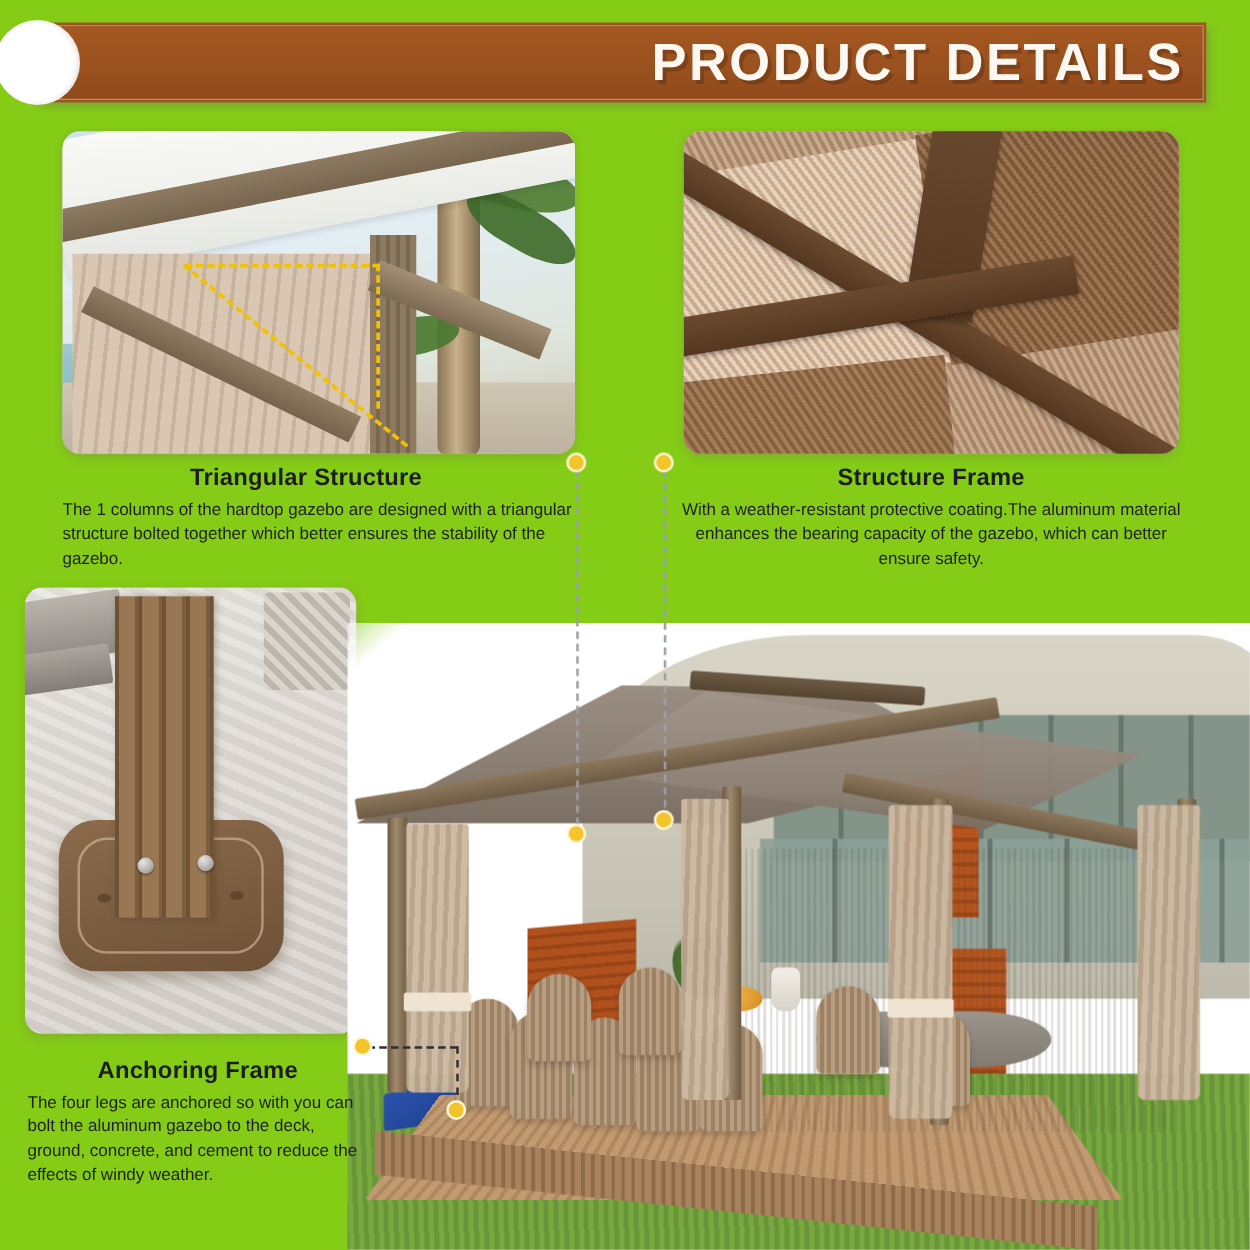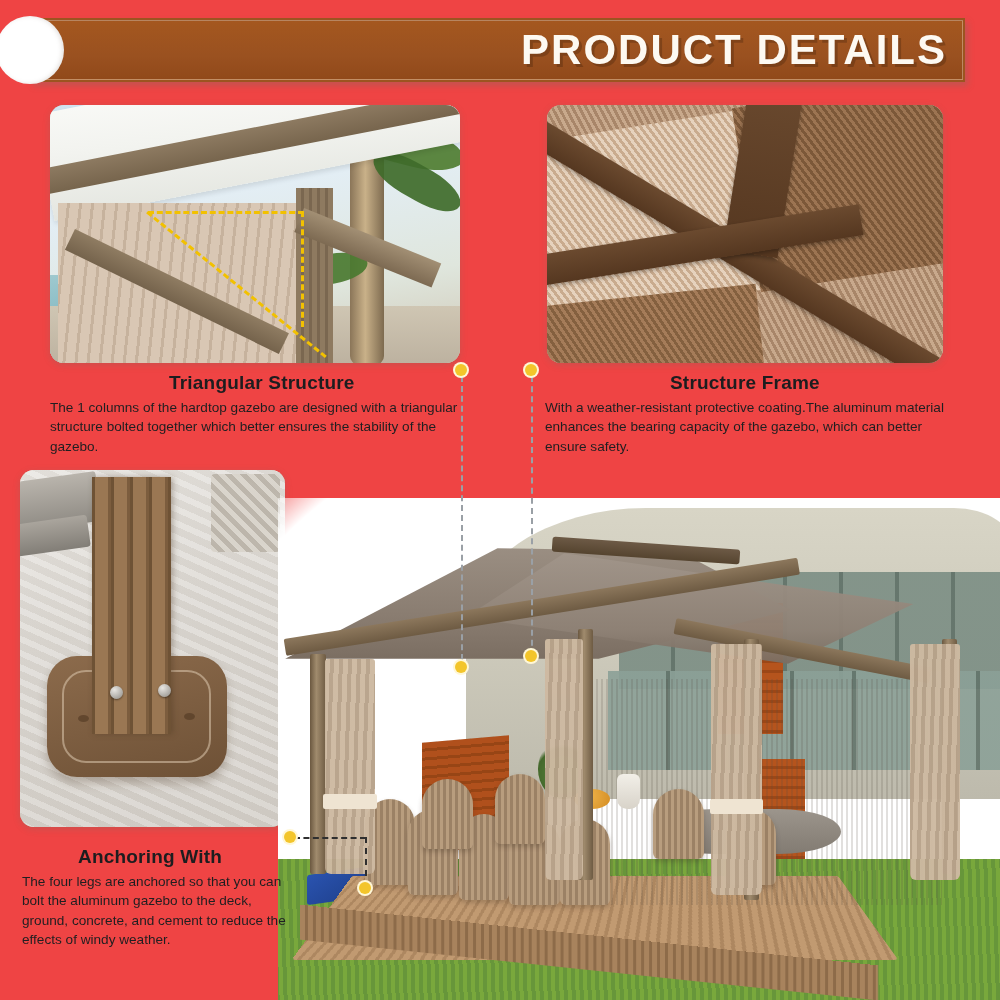--- a/index.html
+++ b/index.html
@@ -3,21 +3,21 @@
 <meta charset="utf-8">
 <style>
   * { margin:0; padding:0; box-sizing:border-box; }
   html,body { width:1000px; height:1000px; }
   body {
     font-family:"Liberation Sans", sans-serif;
     background:#ffffff;
     position:relative;
     overflow:hidden;
   }
-  .stage { position:absolute; inset:0; width:1000px; height:1000px; background:#ef4444; }
+  .stage { position:absolute; inset:0; width:1000px; height:1000px; background:#84cc16; }
 
   
   .banner-wrap { position:absolute; left:30px; top:18px; width:940px; height:68px; }
   .banner {
     position:absolute; left:0; top:0; width:935px; height:64px;
     background:#9c5420;
     box-shadow:3px 4px 6px rgba(120,110,100,.35);
   }
   .banner-inner {
     position:absolute; left:2px; top:2px; width:931px; height:60px;
@@ -320,24 +320,24 @@
   }
 
   
   .cap-title {
       position:absolute; font-size:19px; font-weight:bold; color:#1d1d1f;
       letter-spacing:.2px; white-space:nowrap;
   }
   .cap-body {
       position:absolute; font-size:13.6px; line-height:1.42; color:#1f1f21;
   }
-  #cap-tri-title    { left:169px; top:372px; }
+  #cap-tri-title    { left:152px; top:372px; }
   #cap-tri-body     { left:50px;  top:398px; width:412px; }
   #cap-alu-title    { left:670px; top:372px; }
-  #cap-alu-body     { left:545px; top:398px; width:400px; }
+  #cap-alu-body     { left:545px; top:398px; width:400px;text-align:center; }
   #cap-anc-title    { left:78px;  top:846px; }
   #cap-anc-body     { left:22px;  top:872px; width:270px; }
 </style>
 </head>
 <body>
 
 <div class="stage">
 
   <div class="banner-wrap">
     <div class="banner">
@@ -462,16 +462,16 @@
   <div class="vline-dark" style="left:365px; top:837px; height:50px;"></div>
   <div class="dot" style="left:284px; top:831px;"></div>
   <div class="dot" style="left:359px; top:882px;"></div>
 
   <div class="cap-title" id="cap-tri-title">Triangular Structure</div>
   <div class="cap-body" id="cap-tri-body">The 1 columns of the hardtop gazebo are designed with a triangular structure bolted together which better ensures the stability of the gazebo.</div>
 
   <div class="cap-title" id="cap-alu-title">Structure Frame</div>
   <div class="cap-body" id="cap-alu-body">With a weather-resistant protective coating.The aluminum material enhances the bearing capacity of the gazebo, which can better ensure safety.</div>
 
-  <div class="cap-title" id="cap-anc-title">Anchoring With</div>
-  <div class="cap-body" id="cap-anc-body">The four legs are anchored so that you can bolt the aluminum gazebo to the deck, ground, concrete, and cement to reduce the effects of windy weather.</div>
+  <div class="cap-title" id="cap-anc-title">Anchoring Frame</div>
+  <div class="cap-body" id="cap-anc-body">The four legs are anchored so with you can bolt the aluminum gazebo to the deck, ground, concrete, and cement to reduce the effects of windy weather.</div>
 
 </div>
 
 </body></html>

